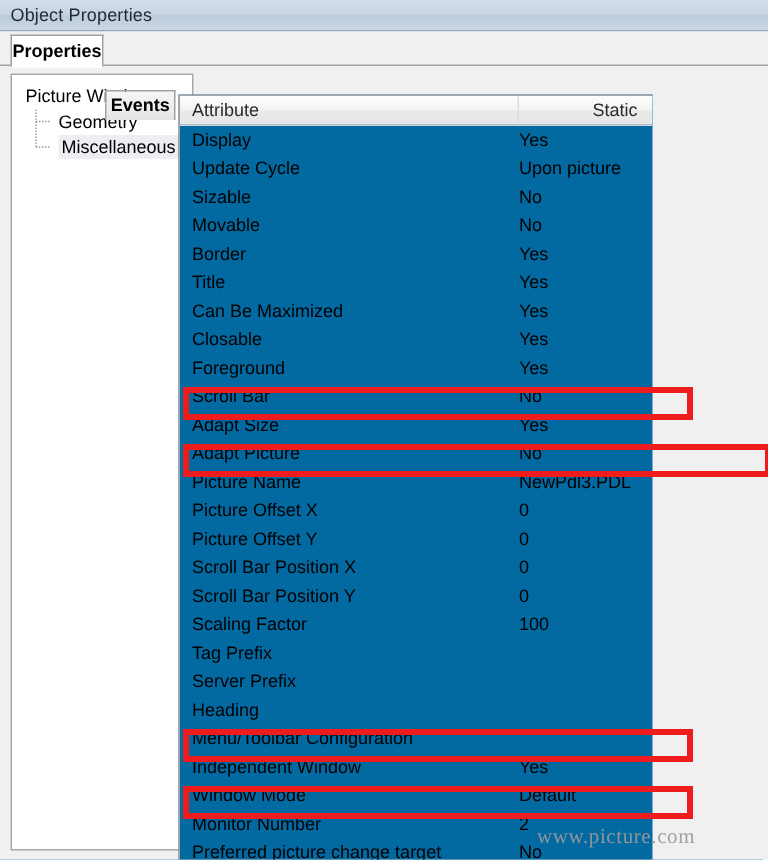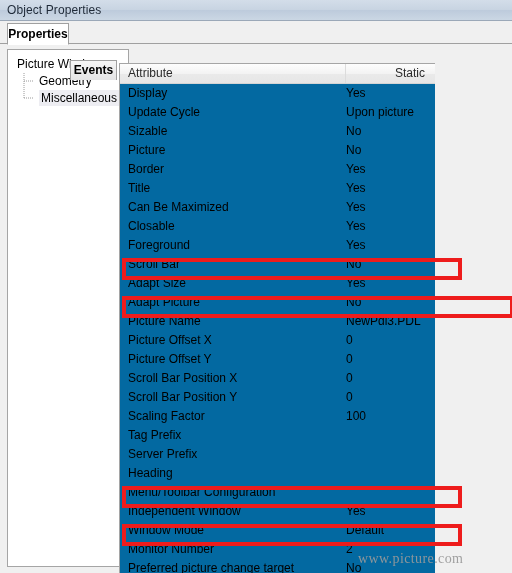--- a/index.html
+++ b/index.html
@@ -171,21 +171,21 @@
           </div>
           <div class="grow">
             <span class="attr">Update Cycle</span>
             <span class="val">Upon picture</span>
           </div>
           <div class="grow">
             <span class="attr">Sizable</span>
             <span class="val">No</span>
           </div>
           <div class="grow">
-            <span class="attr">Picture</span>
+            <span class="attr">Movable</span>
             <span class="val">No</span>
           </div>
           <div class="grow">
             <span class="attr">Border</span>
             <span class="val">Yes</span>
           </div>
           <div class="grow">
             <span class="attr">Title</span>
             <span class="val">Yes</span>
           </div>

